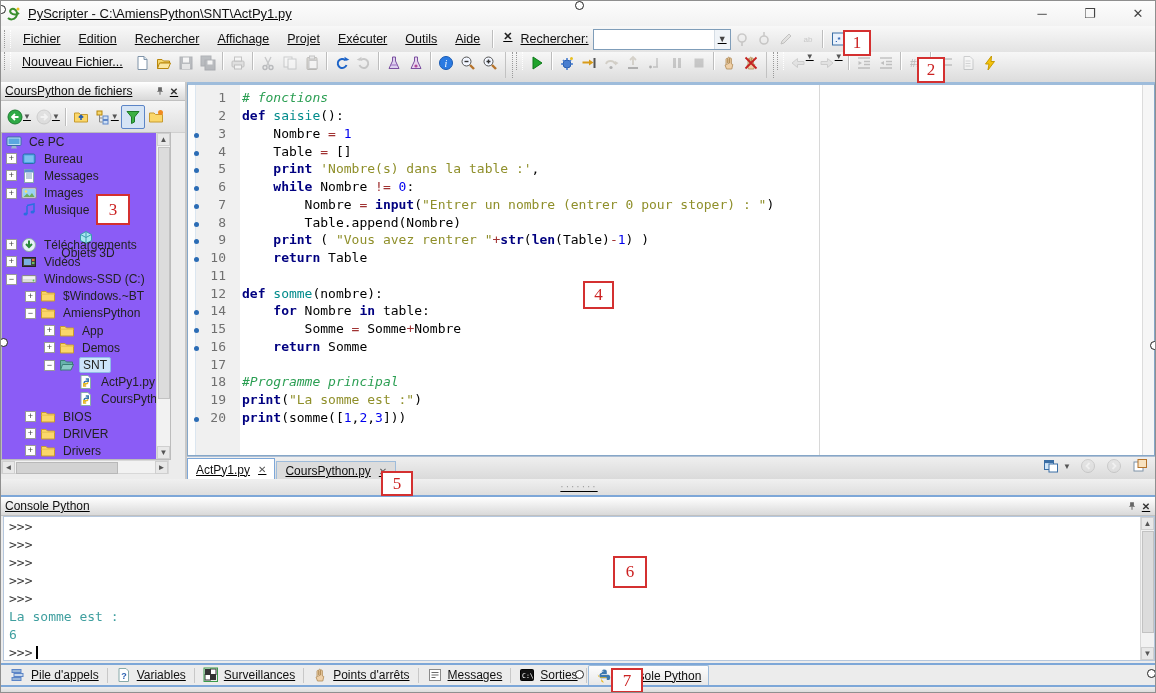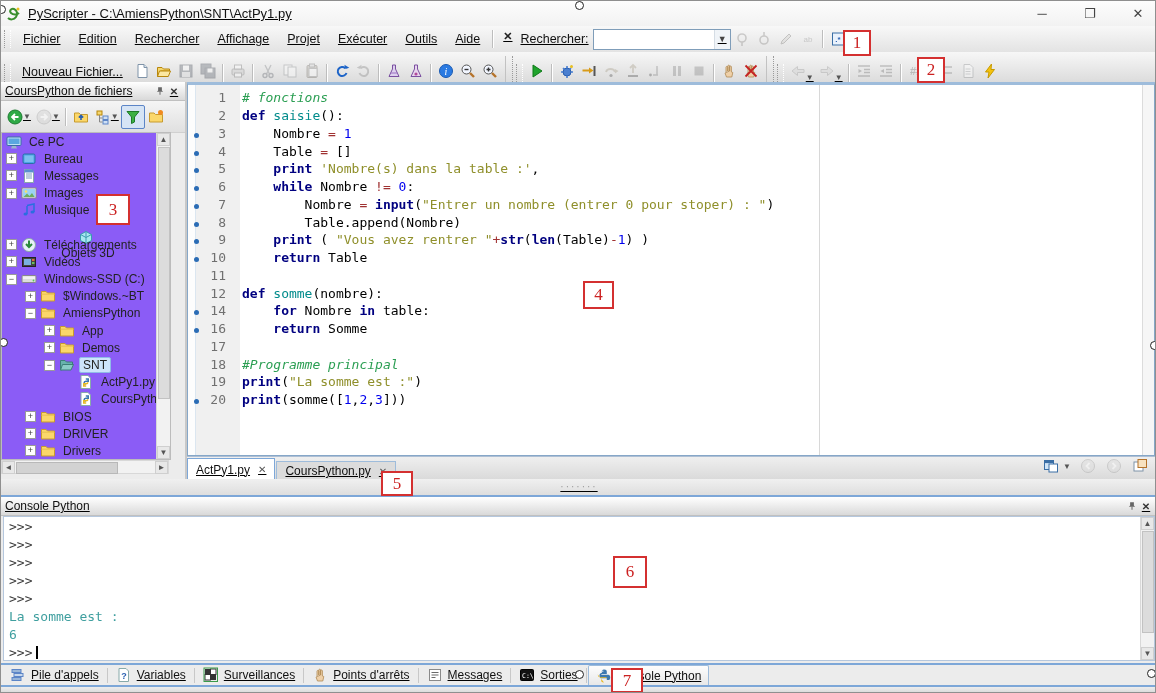--- a/index.html
+++ b/index.html
@@ -14,21 +14,21 @@
   
   #menubar{left:0;top:25px;width:1156px;height:26px;background:linear-gradient(#f8f8f8,#e3e3e3);border-bottom:1px solid #cfcfcf;display:flex;align-items:center;}
   .grip{width:5px;height:18px;margin:0 3px;border-left:1px dotted #9a9a9a;border-right:1px dotted #fff;}
   .menu-item{font-size:12.5px;color:#111;padding:4px 9px;}
   .tb-sep{width:1px;height:18px;background:#bdbdbd;border-right:1px solid #fff;margin:0 3px;}
   #search-close{font-size:11px;font-weight:bold;color:#222;padding:0 6px 6px 6px;}
   #search-label{font-size:12.5px;color:#111;margin:0 4px 0 2px;}
   #search-combo{width:136px;height:19px;background:#fff;border:1px solid #7f9db9;display:flex;align-items:center;justify-content:flex-end;}
   #search-combo .caret{font-size:9px;color:#444;padding:0 3px;border-left:1px solid #d5dde5;height:100%;display:flex;align-items:center;background:#f0f4f8;}
   
-  #toolbar{left:0;top:51px;width:1156px;height:30px;background:linear-gradient(#f7f7f7,#dcdcdc);border-bottom:2px solid #9ebcdb;display:flex;align-items:flex-end;}
+  #toolbar{left:0;top:51px;width:1156px;height:30px;background:linear-gradient(#f7f7f7,#dcdcdc);border-bottom:2px solid #9ebcdb;display:flex;align-items:flex-start;}
   .tb-btn{width:22px;height:22px;display:flex;align-items:center;justify-content:center;border-radius:2px;}
   .tb-btn.off{opacity:.38;filter:grayscale(85%);}
   .tb-btn.sel{border:1px solid #5c85c7;background:#d6e4f5;}
   .tb-caret{font-size:8px;color:#555;margin-left:-3px;margin-right:2px;}
   #new-file-btn{font-size:12.5px;color:#111;padding:3px 8px;}
   .tb-group-edge{width:6px;height:26px;margin-left:4px;border-left:1px solid #c2c2c2;border-right:1px dotted #9a9a9a;}
   
   #explorer{left:0;top:81px;width:184px;height:397px;background:#ececec;border-right:2px solid #c8c8c8;}
   .panel-header{height:18px;background:linear-gradient(#ffffff,#d9d9d9);border-bottom:1px solid #c0c0c0;display:flex;align-items:center;font-size:12px;color:#111;padding:0 4px;}
   .panel-header .sp{flex:1;}
@@ -802,20 +802,25 @@
           <span class="ln-num">12</span>
           <span class="ln-code"><span class="tok-k">def</span><span class="tok-p"> </span><span class="tok-f">somme</span><span class="tok-p">(nombre):</span></span>
         </div>
         <div class="code-line">
           <span class="ln-dot"><i></i></span>
           <span class="ln-num">14</span>
           <span class="ln-code"><span class="tok-p">    </span><span class="tok-k">for</span><span class="tok-p"> Nombre </span><span class="tok-k">in</span><span class="tok-p"> table:</span></span>
         </div>
         <div class="code-line">
           <span class="ln-dot"><i></i></span>
+          <span class="ln-num">15</span>
+          <span class="ln-code"><span class="tok-p">        Somme </span><span class="tok-o">=</span><span class="tok-p"> Somme</span><span class="tok-o">+</span><span class="tok-p">Nombre</span></span>
+        </div>
+        <div class="code-line">
+          <span class="ln-dot"><i></i></span>
           <span class="ln-num">16</span>
           <span class="ln-code"><span class="tok-p">    </span><span class="tok-k">return</span><span class="tok-p"> Somme</span></span>
         </div>
         <div class="code-line">
           <span class="ln-dot"></span>
           <span class="ln-num">17</span>
           <span class="ln-code"></span>
         </div>
         <div class="code-line">
           <span class="ln-dot"></span>

